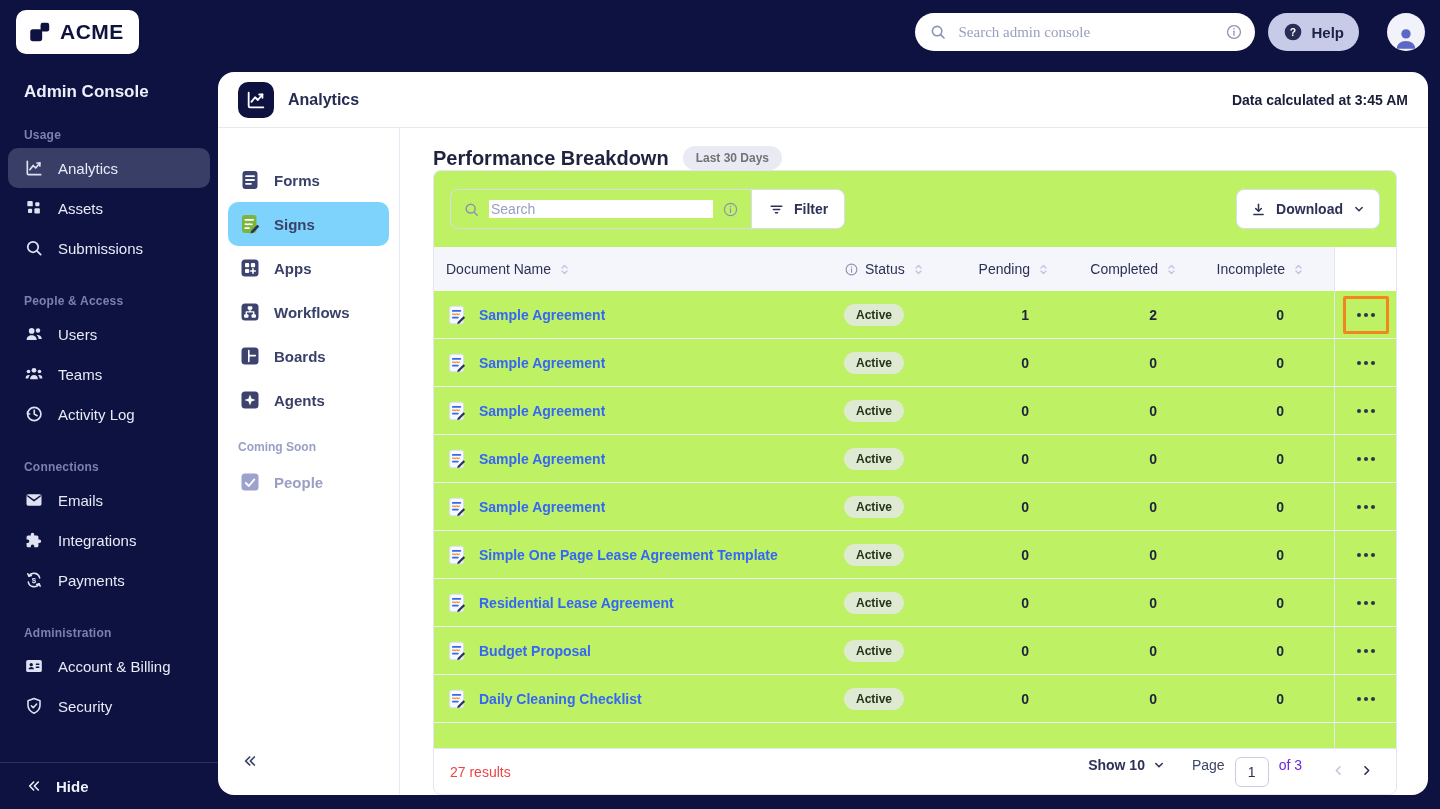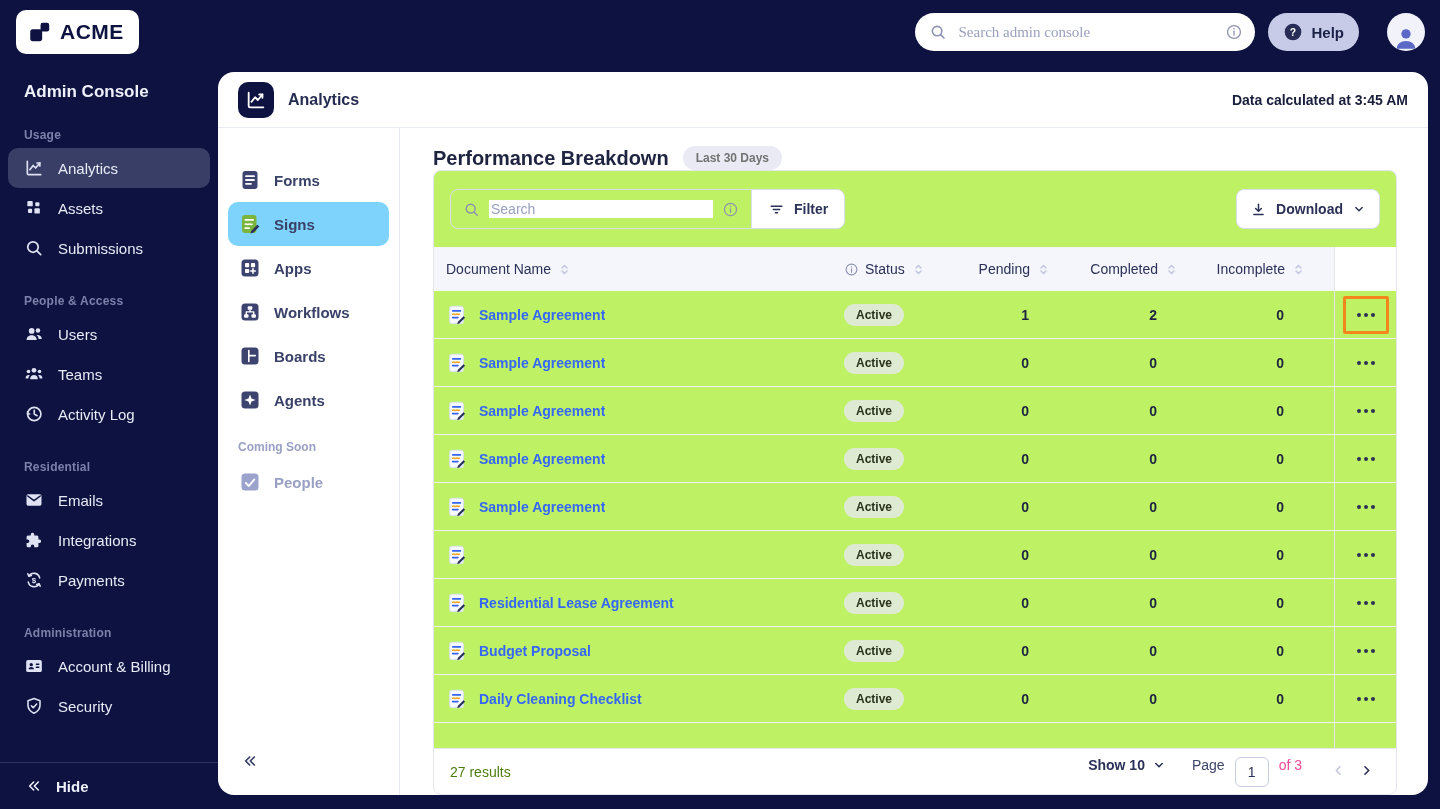--- a/index.html
+++ b/index.html
@@ -92,26 +92,26 @@
   .hl{display:flex;align-items:center;justify-content:center;width:46px;height:38px;border-radius:2px}
   .hl.highlight{border:3px solid #f2861d}
   .dots-btn{display:flex;gap:3px;align-items:center;justify-content:center;width:36px;height:26px}
   .dot{width:4px;height:4px;border-radius:50%;background:#2b3157}
   .tpartial{flex:1;min-height:0}
   .tp-cell{height:100%}
   .tp-cell.actions{border-left:1px solid #e3e5f0;grid-column:7}
 
   
   .tfooter{flex:0 0 47px;border:1px solid #e3e5f0;border-radius:0 0 8px 8px;display:flex;align-items:center;padding:0 16px;background:#fff}
-  .results{font-size:14px;color:#4d7c0f}
+  .results{font-size:14px;color:#ef4444}
   .pager{margin-left:auto;display:flex;align-items:flex-start}
   .show{display:flex;align-items:center;gap:7px;font-size:14px;font-weight:600;color:#2b3157;margin-right:26px;cursor:pointer}
   .pg-label{font-size:14px;color:#3f4569;margin-right:10px}
   .pg-input{width:34px;height:30px;border:1px solid #c9cde4;border-radius:6px;text-align:center;font-size:14px;color:#2b3157;margin-right:10px}
-  .pg-of{font-size:14px;color:#ec4899;margin-right:22px}
+  .pg-of{font-size:14px;color:#6d28d9;margin-right:22px}
   .pg-btn{width:28px;height:28px;display:flex;align-items:center;justify-content:center}
   .pg-btn svg{width:15px;height:15px}
   .pg-prev{color:#c2c6da}
   .pg-next{color:#2b3157}
 </style>
 </head>
 <body>
 
 <div class="topbar">
   <div class="logo">
@@ -231,21 +231,21 @@
           <svg viewBox="0 0 24 24" fill="none" stroke="currentColor" stroke-width="2" stroke-linecap="round" stroke-linejoin="round">
             <circle cx="12.3" cy="12" r="8"></circle>
             <path d="M12.3 7.6V12l3.4 2"></path>
             <path d="M4.3 9.5V12h2.5"></path>
           </svg>
         </span>
         <span>Activity Log</span>
       </div>
     </div>
 
-  <div class="side-label">Residential</div>
+  <div class="side-label">Connections</div>
   <div>
 
       <div class="nav-item">
         <span class="ic">
           <svg viewBox="0 0 24 24" fill="currentColor">
             <rect x="3" y="5.2" width="18" height="13.6" rx="2"></rect>
             <path d="M4.5 7.2l7.5 5.6 7.5-5.6" fill="none" stroke="#0d1240" stroke-width="1.8" stroke-linecap="round" stroke-linejoin="round"></path>
           </svg>
         </span>
         <span>Emails</span>
@@ -688,20 +688,21 @@
               <div class="td name">
                 <span class="doc-ic">
                   <svg viewBox="0 0 24 24">
                     <rect x="4" y="2.5" width="15" height="19" rx="2.5" fill="#f6f8ff" stroke="#d9def2" stroke-width="1"></rect>
                     <line x1="7.3" y1="7.5" x2="15.7" y2="7.5" stroke="#3566f6" stroke-width="1.8" stroke-linecap="round"></line>
                     <path d="M7.3 11.2c1.3-1.1 2.4 1.1 3.7 0s2.4 1.1 3.7 0" fill="none" stroke="#f2a31d" stroke-width="1.6" stroke-linecap="round"></path>
                     <line x1="7.3" y1="14.8" x2="13" y2="14.8" stroke="#3566f6" stroke-width="1.8" stroke-linecap="round"></line>
                     <path d="M12.8 19.6l6.3-6.3 1.7 1.7-6.3 6.3-2.3.6z" fill="#2b3157"></path>
                   </svg>
                 </span>
+                <a class="doc-link">Simple One Page Lease Agreement Template</a>
               </div>
               <div class="td">
                 <span class="badge">Active</span>
               </div>
               <div class="td num">0</div>
               <div class="td num">0</div>
               <div class="td num">0</div>
               <div class="td"></div>
               <div class="td actions">
                 <span class="hl">

